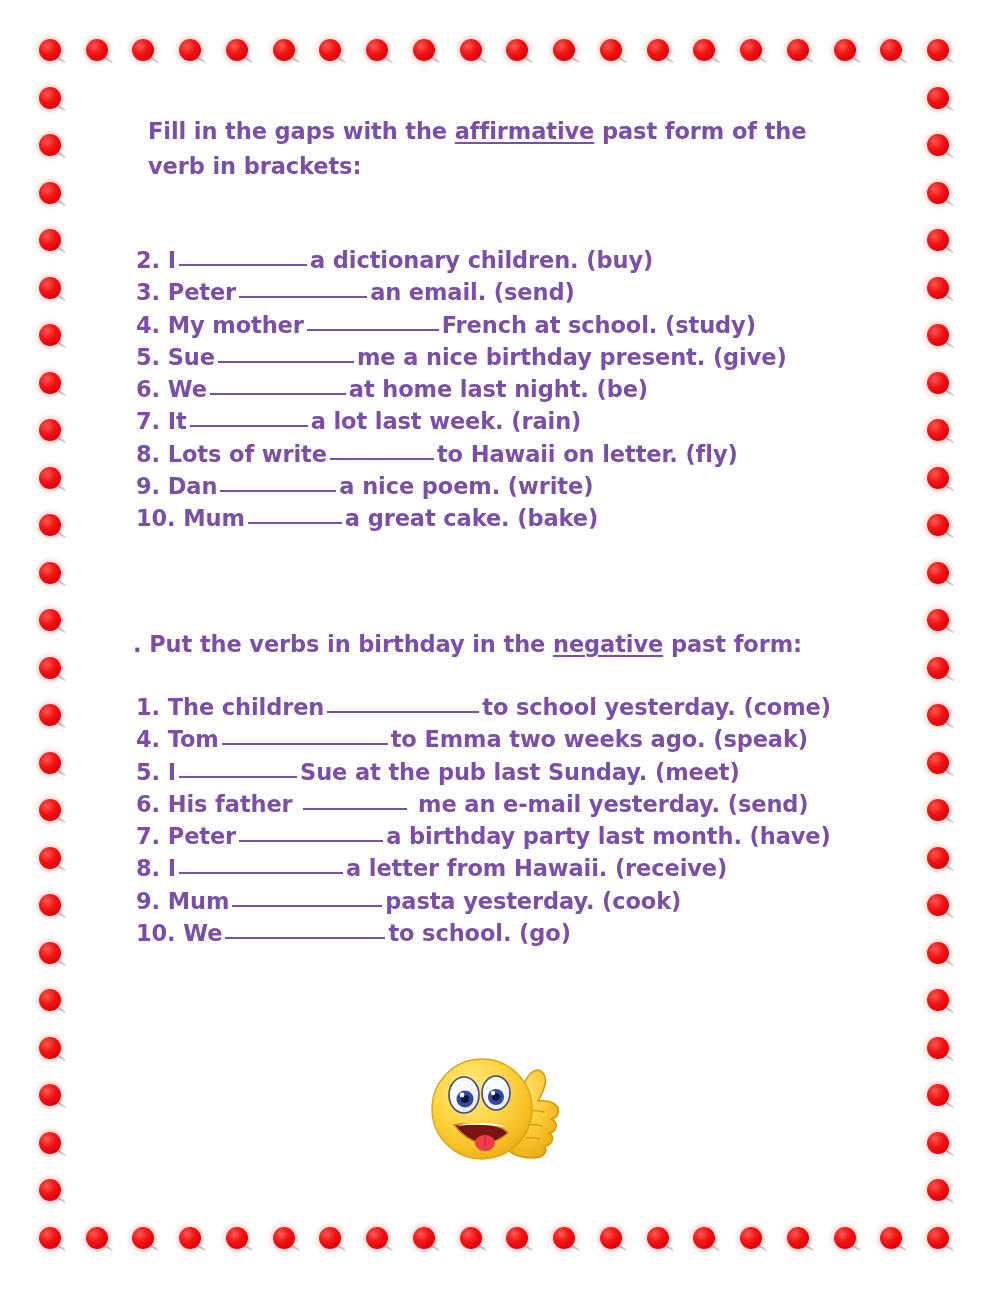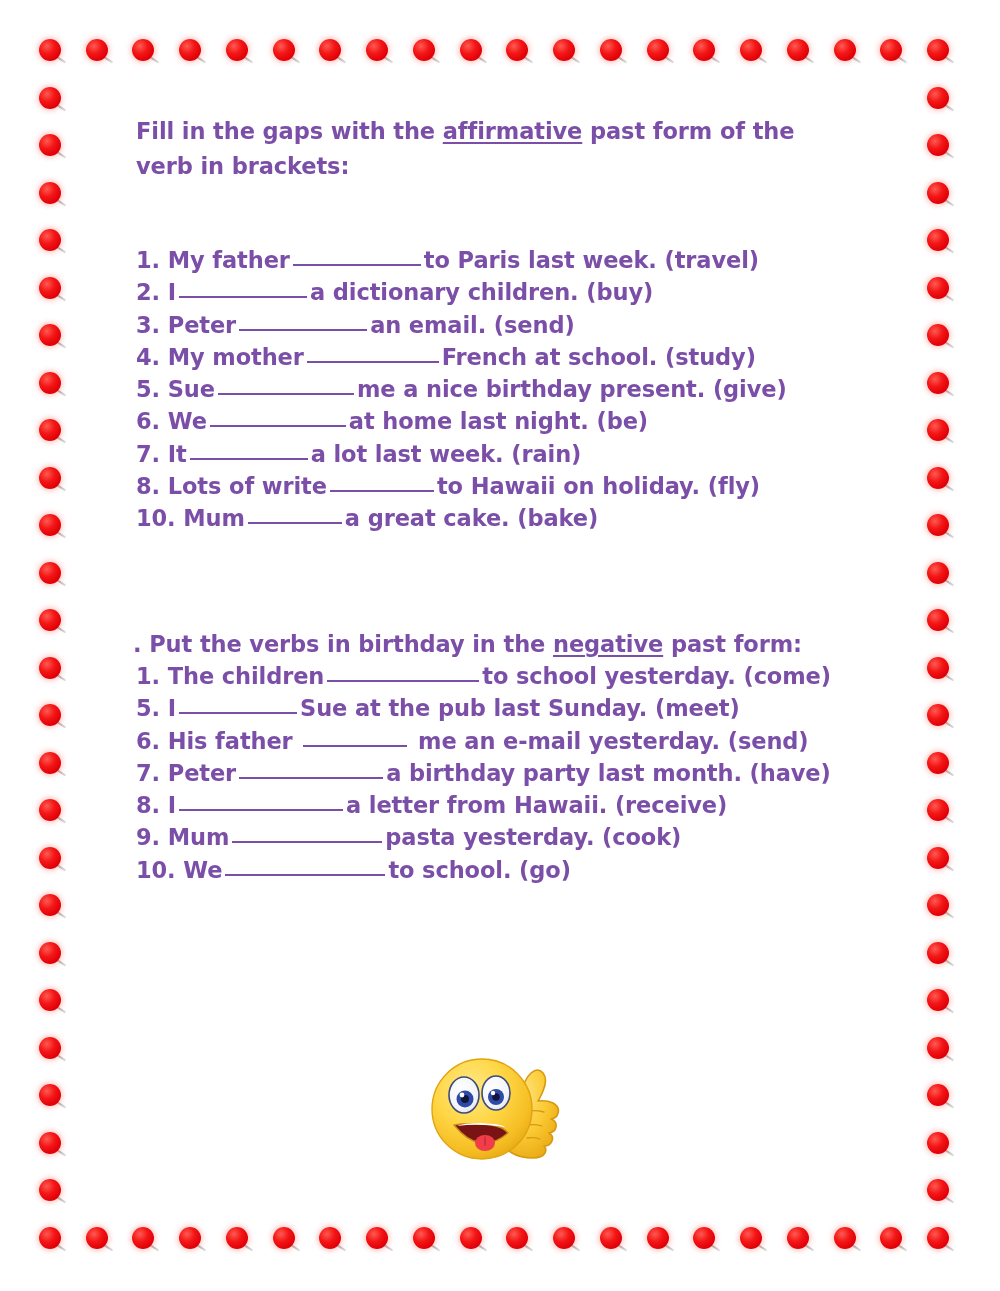--- a/index.html
+++ b/index.html
@@ -70,31 +70,31 @@
     position: absolute;
     font-size: 22.5px;
     line-height: 35px;
     width: 720px;
   }
   .heading .u {
     text-decoration: underline;
     text-decoration-thickness: 1.6px;
     text-underline-offset: 3px;
   }
-  .heading-1 { left: 136px; top: 114px; }
+  .heading-1 { left: 148px; top: 114px; }
   .heading-2 { left: 133px; top: 627px; }
 
   .items {
     position: absolute;
     font-size: 22.5px;
     line-height: 32.3px;
     width: 790px;
   }
   .items-1 { left: 136px; top: 244px; }
-  .items-2 { left: 136px; top: 660px; }
+  .items-2 { left: 136px; top: 691px; }
   .item { white-space: nowrap; }
   .gap {
     display: inline-block;
     border-bottom: 2px solid #7b4fa8;
     vertical-align: 2px;
     margin: 0 3px;
   }
 
   
   .smiley-wrap {
@@ -465,37 +465,38 @@
       </div>
     </div>
 
   <div class="content">
 
     <div class="wsheet-text heading heading-1">
       <span>Fill in the gaps with the </span><span class="u">affirmative</span><span> past form of the verb in brackets:</span>
     </div>
 
     <div class="wsheet-text items items-1" id="items1">
-        <div class="item"><span>1.</span><span> My father</span><span class="gap" style="width: 128px;"></span><span>to Paris last week. (travel)</span></div>
         <div class="item"><span>2.</span><span> I</span><span class="gap" style="width: 128px;"></span><span>a dictionary children. (buy)</span></div>
         <div class="item"><span>3.</span><span> Peter</span><span class="gap" style="width: 128px;"></span><span>an email. (send)</span></div>
         <div class="item"><span>4.</span><span> My mother</span><span class="gap" style="width: 132px;"></span><span>French at school. (study)</span></div>
         <div class="item"><span>5.</span><span> Sue</span><span class="gap" style="width: 136px;"></span><span>me a nice birthday present. (give)</span></div>
         <div class="item"><span>6.</span><span> We</span><span class="gap" style="width: 136px;"></span><span>at home last night. (be)</span></div>
         <div class="item"><span>7.</span><span> It</span><span class="gap" style="width: 118px;"></span><span>a lot last week. (rain)</span></div>
-        <div class="item"><span>8.</span><span> Lots of write</span><span class="gap" style="width: 104px;"></span><span>to Hawaii on holiday. (fly)</span></div>
+        <div class="item"><span>8.</span><span> Lots of write</span><span class="gap" style="width: 104px;"></span><span>to Hawaii on letter. (fly)</span></div>
+        <div class="item"><span>9.</span><span> Dan</span><span class="gap" style="width: 116px;"></span><span>a nice poem. (write)</span></div>
         <div class="item"><span>10.</span><span> Mum</span><span class="gap" style="width: 94px;"></span><span>a great cake. (bake)</span></div>
       </div>
 
     <div class="wsheet-text heading heading-2">
       <span>. Put the verbs in birthday in the </span><span class="u">negative</span><span> past form:</span>
     </div>
 
     <div class="wsheet-text items items-2" id="items2">
         <div class="item"><span>1.</span><span> The children</span><span class="gap" style="width: 152px;"></span><span>to school yesterday. (come)</span></div>
+        <div class="item"><span>4.</span><span> Tom</span><span class="gap" style="width: 166px;"></span><span>to Emma two weeks ago. (speak)</span></div>
         <div class="item"><span>5.</span><span> I</span><span class="gap" style="width: 118px;"></span><span>Sue at the pub last Sunday. (meet)</span></div>
         <div class="item"><span>6.</span><span> His father </span><span class="gap" style="width: 104px;"></span><span> me an e-mail yesterday. (send)</span></div>
         <div class="item"><span>7.</span><span> Peter</span><span class="gap" style="width: 144px;"></span><span>a birthday party last month. (have)</span></div>
         <div class="item"><span>8.</span><span> I</span><span class="gap" style="width: 164px;"></span><span>a letter from Hawaii. (receive)</span></div>
         <div class="item"><span>9.</span><span> Mum</span><span class="gap" style="width: 150px;"></span><span>pasta yesterday. (cook)</span></div>
         <div class="item"><span>10.</span><span> We</span><span class="gap" style="width: 160px;"></span><span>to school. (go)</span></div>
       </div>
 
     <div class="smiley-wrap">
       <svg width="150" height="112" viewBox="0 0 150 112" xmlns="http://www.w3.org/2000/svg">

